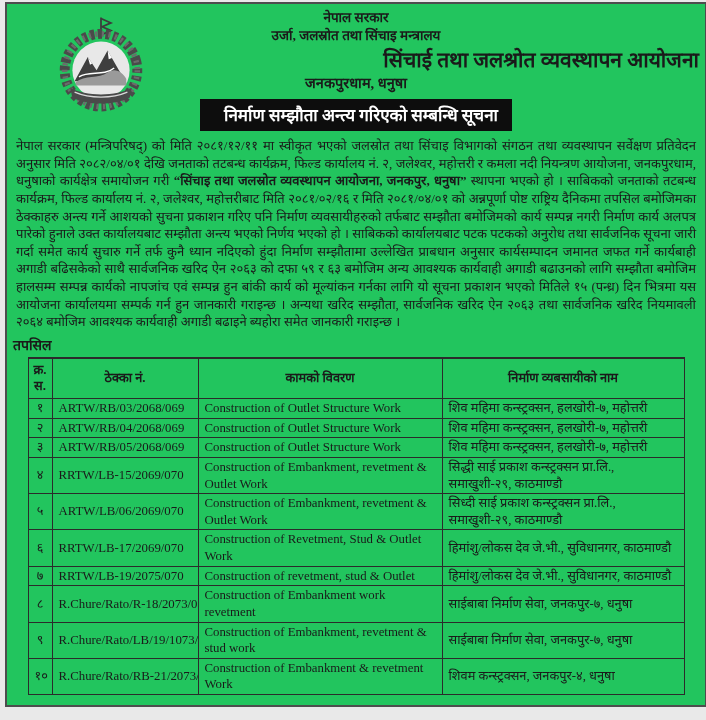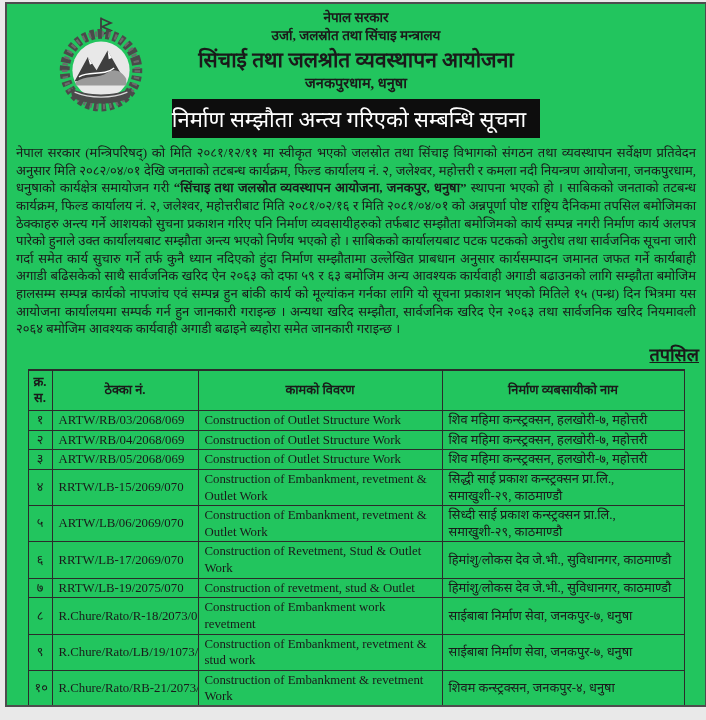--- a/index.html
+++ b/index.html
@@ -20,42 +20,42 @@
     overflow:hidden;
   }
   .doc-inner{padding:5px 6px 0 6px;}
   
   .letterhead{position:relative;text-align:center;}
   .emblem{position:absolute;left:32px;top:4px;width:112px;height:110px;}
   .lh-line{font-weight:bold;line-height:1.35;}
   .lh-govt{font-size:13.5px;}
   .lh-ministry{font-size:13.5px;}
   .lh-dept{font-size:14px;}
-  .lh-project{font-size:21px;font-weight:bold;line-height:1.25;margin-top:2px;}
+  .lh-project{font-size:21px;font-weight:bold;line-height:1.25;margin-top:2px;text-align:right;}
   .lh-location{font-size:14.5px;font-weight:bold;line-height:1.35;}
   .notice-banner{
     display:inline-block;
     background:#0d0d0d;color:#ffffff;
-    font-size:22px;font-weight:normal;
-    padding:4px 14px 5px 0;
+    font-size:17px;font-weight:bold;
+    padding:4px 14px 5px 24px;
     margin-top:6px;
   }
   .pub-date{font-size:12.5px;font-weight:bold;margin-top:4px;line-height:1.3;}
   
   .notice-body{
     margin:6px 3px 0 3px;
     font-size:13px;
     line-height:17.6px;
     text-align:justify;
   }
   .notice-body .bold{font-weight:bold;}
   
   .tapasil{
-    text-align:right;font-weight:bold;font-size:18px;
-    text-decoration:underline;margin:4px 0 3px 0;
+    text-align:left;font-weight:bold;font-size:14px;
+    margin:4px 0 3px 0;
   }
   table.contracts{
     border-collapse:collapse;
     margin:0 auto;
     width:656px;
     table-layout:fixed;
   }
   table.contracts th, table.contracts td{
     border:1px solid #2b2b2b;
     padding:1px 6px;

